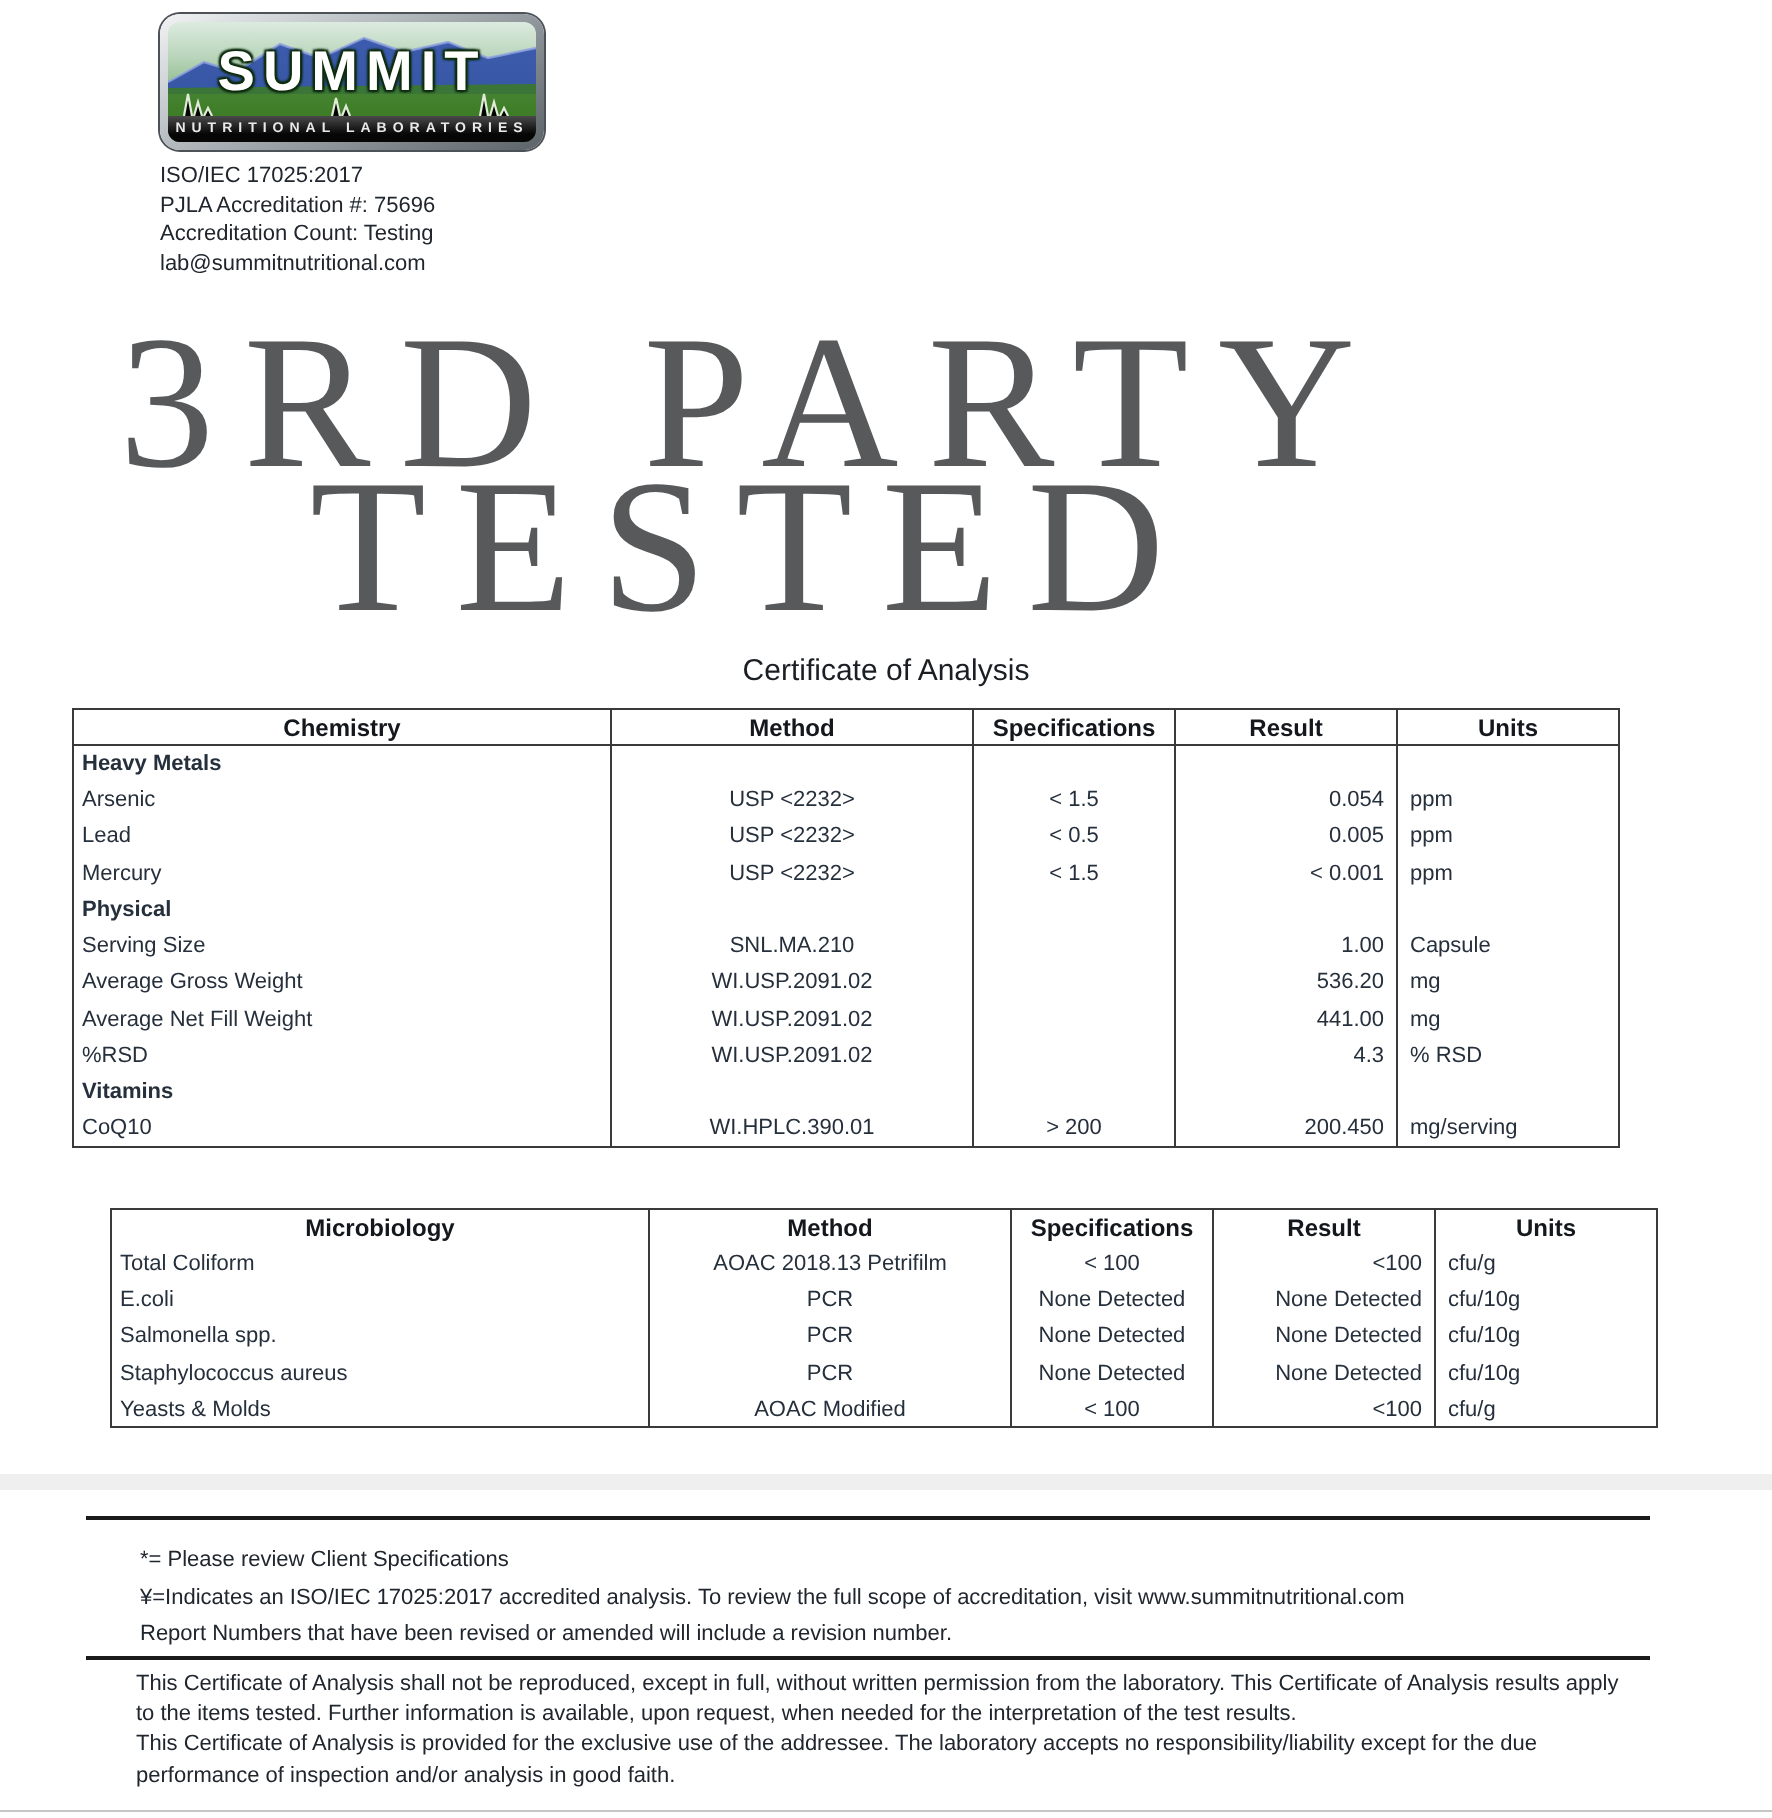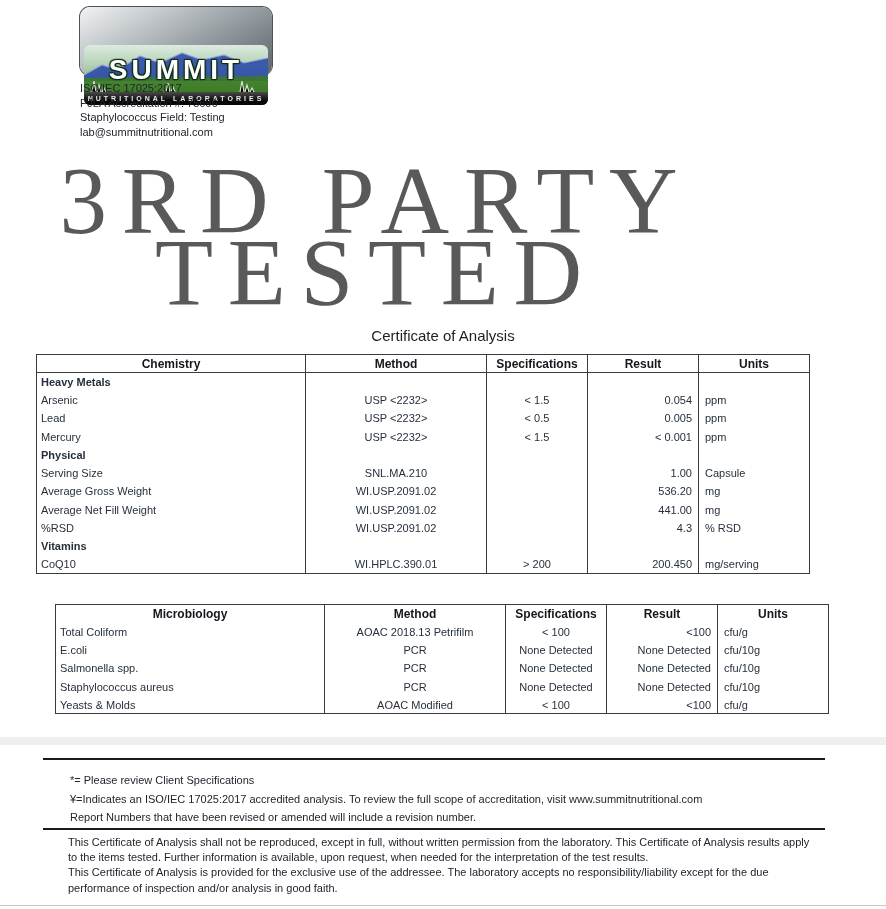--- a/index.html
+++ b/index.html
@@ -26,21 +26,20 @@
     width:192px;height:68px;
     border-radius:10px;
     padding:4px;
     background:linear-gradient(150deg,#f2f3f4 0%,#b9bfc3 35%,#7d858a 75%,#5d6469 100%);
     box-shadow:0 0 0 1px #4c5257;
   }
   .logo-inner{
     position:relative;width:100%;height:100%;
     border-radius:6px;overflow:hidden;
     background:linear-gradient(180deg,#dcebdf 0%,#b8d4ba 30%,#8fbd8d 55%,#4f8f3a 75%,#23511a 100%);
-    margin-top:34px;
   }
   .logo-scene{position:absolute;inset:0;width:100%;height:100%;}
   .logo-brand{
     position:absolute;left:0;right:0;top:9px;
     text-align:center;
     font-size:28px;font-weight:bold;letter-spacing:4px;
     color:#ffffff;
     text-shadow:0 0 2px #123312,1px 1px 1px #0c290c,-1px -1px 1px #0c290c,1px -1px 1px #0c290c,-1px 1px 1px #0c290c;
   }
   .logo-band{
@@ -145,21 +144,21 @@
         </g>
       </svg>
       <div class="logo-brand">SUMMIT</div>
       <div class="logo-band">NUTRITIONAL LABORATORIES</div>
     </div>
   </div>
 
   <div class="accreditation">
     <div>ISO/IEC 17025:2017</div>
     <div>PJLA Accreditation #: 75696</div>
-    <div>Staphylococcus Field: Testing</div>
+    <div>Accreditation Count: Testing</div>
     <div>lab@summitnutritional.com</div>
   </div>
 
   <div class="hero">
     <div>3RD PARTY</div>
     <div>TESTED</div>
   </div>
 
   <div class="subtitle">Certificate of Analysis</div>
 

